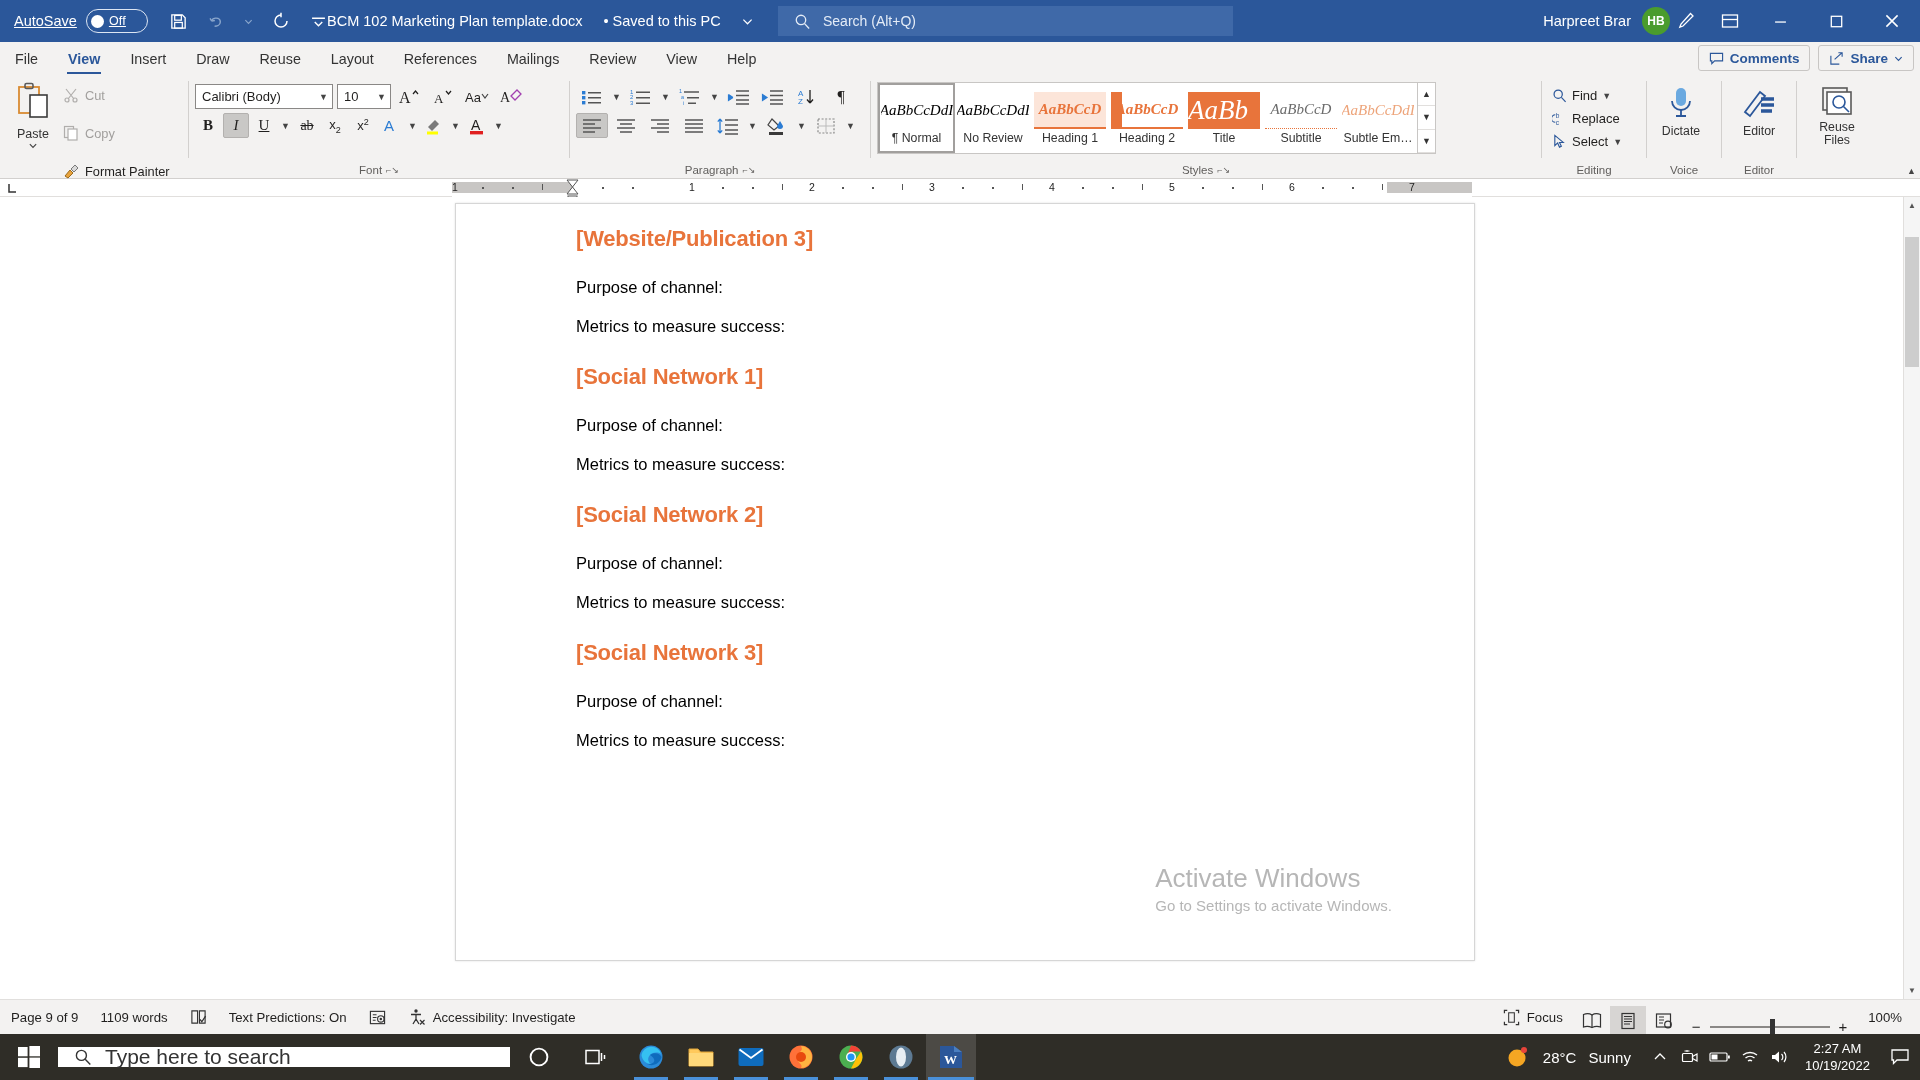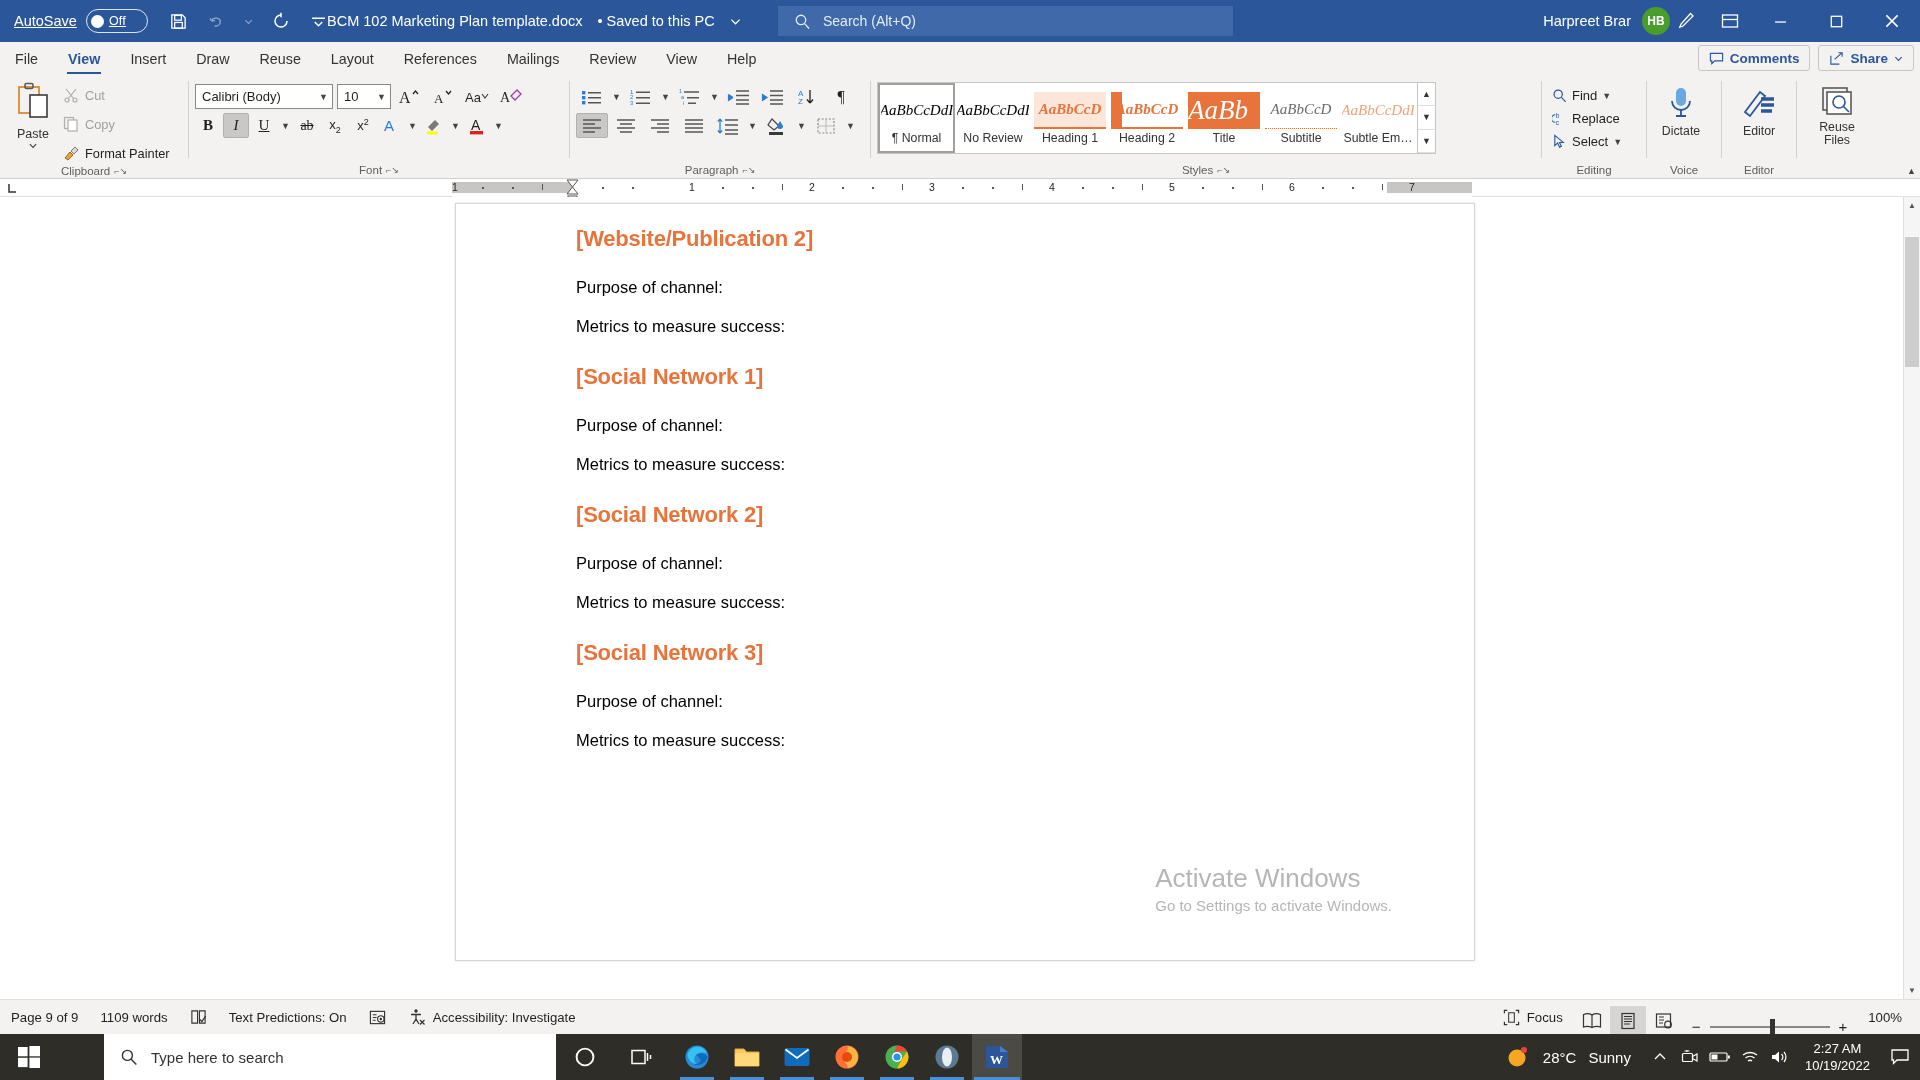--- a/index.html
+++ b/index.html
@@ -27,21 +27,21 @@
   .qat { display: flex; align-items: center; gap: 4px; margin-left: 14px; }
   .qbtn {
     width: 34px; height: 32px; display: flex; align-items: center; justify-content: center;
     border-radius: 3px;
   }
   .qbtn.small { width: 22px; }
   .qbtn svg { display: block; }
 
   .doc-title {
     position: absolute; left: 327px; top: 0; height: 42px;
-    display: flex; align-items: center; gap: 15px; font-size: 14.5px; white-space: nowrap;
+    display: flex; align-items: center; gap: 21px; font-size: 14.5px; white-space: nowrap;
   }
   .search-wrap {
     position: absolute; left: 778px; top: 6px; width: 455px; height: 30px;
     background: #3f69a8; display: flex; align-items: center; gap: 12px; padding-left: 16px;
   }
   .search-wrap .ph { font-size: 14px; color: #e4ecf7; }
   .user-area {
     position: absolute; right: 250px; top: 0; height: 42px; display: flex;
     align-items: center; gap: 11px;
   }
@@ -85,21 +85,21 @@
   .group-label {
     height: 17px; font-size: 11.5px; color: #605e5c; text-align: center;
     display: flex; align-items: center; justify-content: center; gap: 4px;
   }
   .group-sep { width: 1px; background: #d2d0ce; margin: 6px 0 20px 0; flex: none; }
   .dialog-launcher { font-size: 9px; color: #605e5c; }
 
   
   .paste-col { display: flex; flex-direction: column; align-items: center; width: 54px; padding-top: 2px; }
   .paste-label { font-size: 12.5px; color: #333; margin-top: 1px; }
-  .clip-items { display: flex; flex-direction: column; gap: 7px; padding-top: 4px; }
+  .clip-items { display: flex; flex-direction: column; gap: 16px; padding-top: 4px; }
   .clip-item { display: flex; align-items: center; gap: 6px; font-size: 12.8px; color: #a19f9d; height: 22px; padding: 0 3px; }
   .clip-item.enabled { color: #201f1e; }
 
   
   .row { display: flex; align-items: center; gap: 2px; }
   .fontbox {
     height: 25px; border: 1px solid #8a8886; background: #fff; display: flex; align-items: center;
     justify-content: space-between; padding: 0 4px 0 6px; font-size: 13px; color: #201f1e;
   }
   .fontbox .cv { font-size: 9px; color: #444; margin-left: 6px; }
@@ -177,22 +177,22 @@
   .zs-thumb { position: absolute; left: 50%; top: -7px; width: 5px; height: 16px; background: #333; }
   .sb-view { width: 36px; height: 29px; display: flex; align-items: center; justify-content: center; }
   .sb-view.active { background: #d7d5d3; }
 
   
   .taskbar {
     height: 46px; background: #2f2d27; display: flex; align-items: center; flex: none; position: relative;
   }
   .start { width: 58px; height: 46px; display: flex; align-items: center; justify-content: center; }
   .tb-search {
-    width: 452px; height: 46px; background: #fff; display: flex; align-items: center; gap: 13px;
-    padding-left: 16px; font-size: 15px; color: #333; margin-left: 46px;
+    width: 452px; height: 20px; background: #fff; display: flex; align-items: center; gap: 13px;
+    padding-left: 16px; font-size: 21px; color: #333;
   }
   .tb-btn { width: 58px; height: 46px; display: flex; align-items: center; justify-content: center; position: relative; }
   .tb-app { width: 50px; height: 46px; display: flex; align-items: center; justify-content: center; position: relative; }
   .tb-app.running::after {
     content: ""; position: absolute; bottom: 0; left: 8px; right: 8px; height: 3px; background: #4a90d9;
   }
   .tb-app.active { background: rgba(255,255,255,.14); }
   .tb-app.active::after { content: ""; position: absolute; bottom: 0; left: 2px; right: 2px; height: 3px; background: #4a90d9; }
   .tray { position: absolute; right: 0; height: 46px; display: flex; align-items: center; color: #fff; }
   .weather { display: flex; align-items: center; gap: 12px; padding: 0 14px; font-size: 15px; }
@@ -767,21 +767,21 @@
             <path d="M6.5 0 L12 7 H1z" fill="#fff" stroke="#555" stroke-width="1"></path>
             <rect x="2" y="9" width="9" height="4.5" fill="#fff" stroke="#555" stroke-width="1"></rect>
           </svg>
       </span>
     </div>
   </div>
 
   <div class="docarea">
     <div class="page">
       <div class="page-inner">
-        <div class="h-orange blk">[Website/Publication 2]</div>
+        <div class="h-orange blk">[Website/Publication 3]</div>
         <div class="sp-a"></div>
         <div class="body-line">Purpose of channel:</div>
         <div class="sp-b"></div>
         <div class="body-line">Metrics to measure success:</div>
         <div class="sp-c"></div>
         <div class="h-orange blk">[Social Network 1]</div>
         <div class="sp-a"></div>
         <div class="body-line">Purpose of channel:</div>
         <div class="sp-b"></div>
         <div class="body-line">Metrics to measure success:</div>

